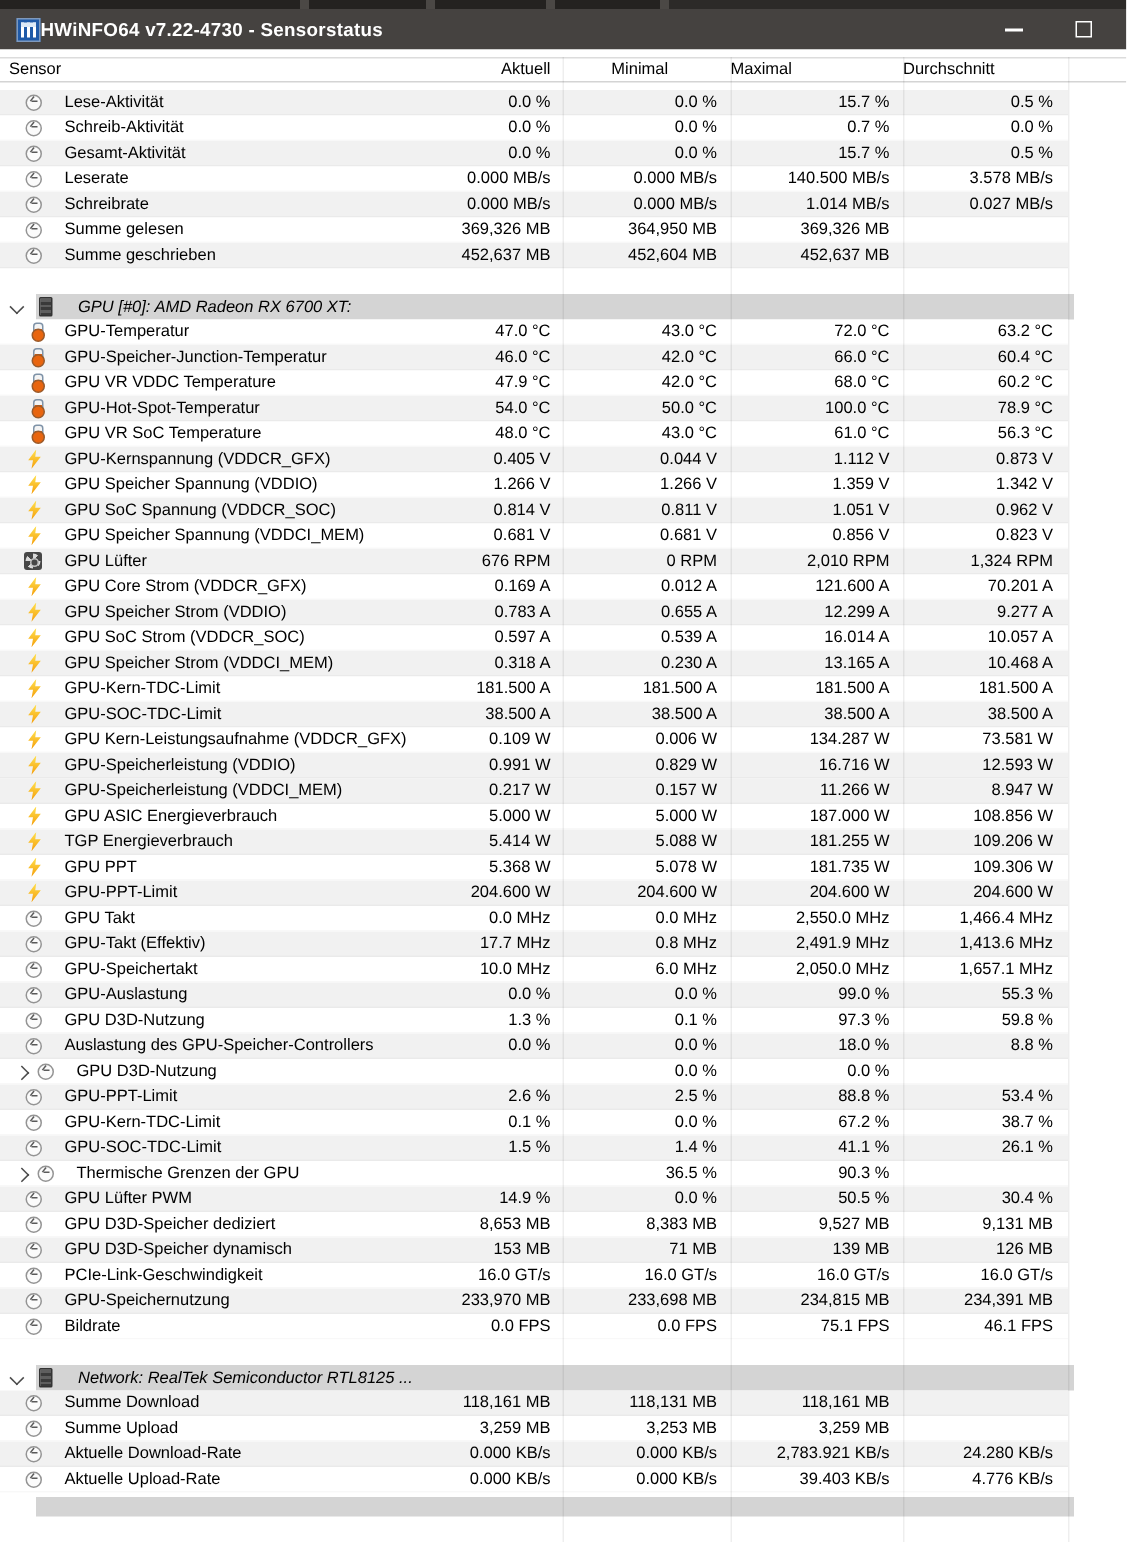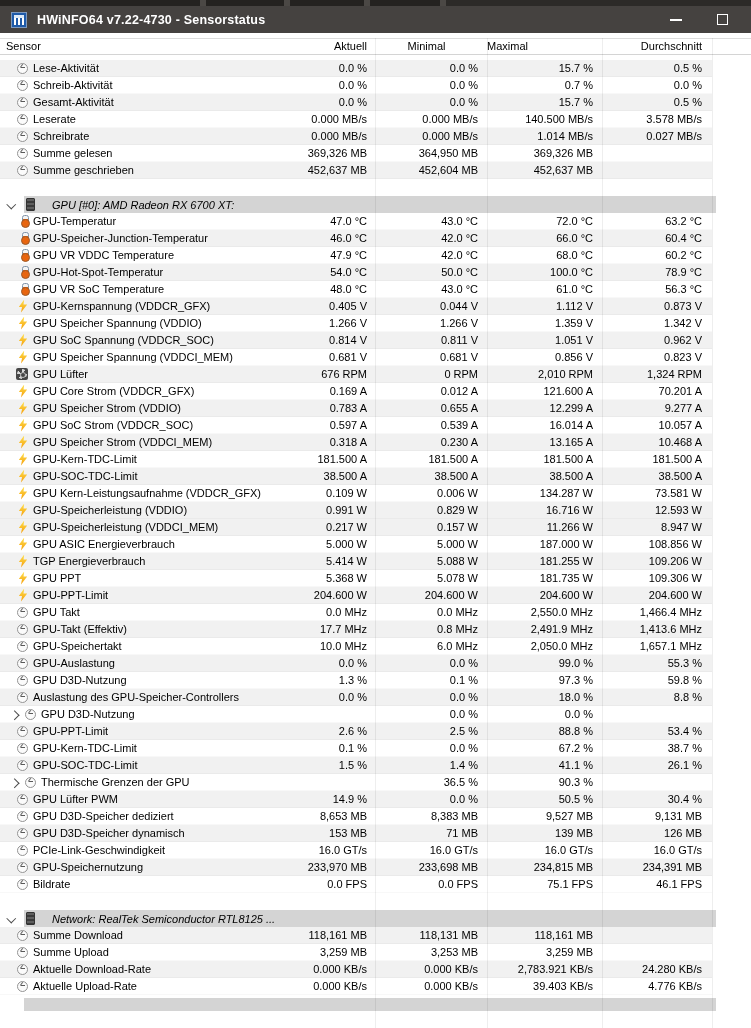--- a/index.html
+++ b/index.html
@@ -8,47 +8,47 @@
   .window{position:relative;width:751px;height:1028px;background:#fff;overflow:hidden}
 
   
   .top-strip{height:6px;background:linear-gradient(90deg,#242220 0,#242220 200px,#4b4845 200px,#4b4845 206px,#242220 206px,#242220 284px,#4b4845 284px,#4b4845 290px,#242220 290px,#242220 364px,#4b4845 364px,#4b4845 370px,#242220 370px,#242220 440px,#4b4845 440px,#4b4845 446px,#2c2a28 446px,#2c2a28 751px)}
 
   
   .titlebar{height:27px;background:#454240;display:flex;align-items:center;padding-left:11px}
   .app-icon{width:16px;height:16px;flex:none;background:#1f5aa8;border:1px solid #7e99bd;position:relative}
   .app-icon::after{content:"";position:absolute;left:2px;top:2px;right:2px;bottom:2px;
     background:linear-gradient(#dce9f7 0 3px,transparent 3px),repeating-linear-gradient(90deg,#fff 0 2px,transparent 2px 4px)}
-  .title{color:#fff;font-weight:bold;font-size:12.5px;margin-left:10px;letter-spacing:.2px;white-space:nowrap}
+  .title{color:#fff;font-weight:bold;font-size:12.5px;letter-spacing:.2px;white-space:nowrap}
   .win-btns{margin-left:auto;display:flex;height:100%;padding-right:6px}
   .win-btn{width:46px;height:100%;display:flex;align-items:center;justify-content:center}
   .glyph-min{width:12px;height:2px;background:#fff}
   .glyph-max{width:11px;height:11px;border:1.5px solid #fff;background:transparent}
 
   .head-gap{height:5px;background:#fff}
 
   
   .thead{position:relative;height:17px;background:#fff;border-top:1px solid #dcdcdc;border-bottom:1px solid #d4d4d4}
   .hc{position:absolute;top:0;height:15px;line-height:15px;white-space:nowrap}
   .hc-sensor{left:6px}
   .hc1{left:255px;width:120px;text-align:right;padding-right:8px}
   .hc2{left:375px;width:112px;text-align:center;padding-right:9px}
   .hc3{left:487px;width:115px;text-align:left;padding-right:9px}
-  .hc4{left:602px;width:110px;text-align:right;padding-right:10px}
+  .hc4{left:602px;width:110px;text-align:left;padding-right:10px}
 
   
   .tbody{padding-top:5px}
   .row{position:relative;height:17px;width:712px;display:flex;align-items:center;border-bottom:1px solid rgba(0,0,0,.028);background:#fff}
   .row.shaded{background:#f1f1f1}
   .row.blank{border-bottom:none;background:#fff}
   .section-row{border-bottom:none;background:#fff}
   .band{position:absolute;left:24px;top:0;height:17px;width:692px;background:#d4d4d4;display:flex;align-items:center}
   .band.partial{height:13px}
   .sec-label{font-style:italic;margin-left:17px;white-space:nowrap}
-  .label{margin-left:5px;white-space:nowrap}
+  .label{margin-left:15px;white-space:nowrap}
 
   
   .chev{position:absolute;width:6.5px;height:6.5px;border:solid #4a4a4a;border-width:0 1.4px 1.4px 0}
   .chev-down{left:8px;top:5px;transform:rotate(45deg)}
   .chev-right{left:11px;top:5.5px;transform:rotate(-45deg)}
 
   
   .icon{flex:none;position:relative}
   .icon-clock{width:11px;height:11px;margin-left:17px;border-radius:50%;background:#fbfbfb;border:1.5px solid #949494}
   .icon-clock::before{content:"";position:absolute;left:3.2px;top:.8px;width:1.4px;height:3.8px;background:#5a5a5a;transform:rotate(38deg)}

